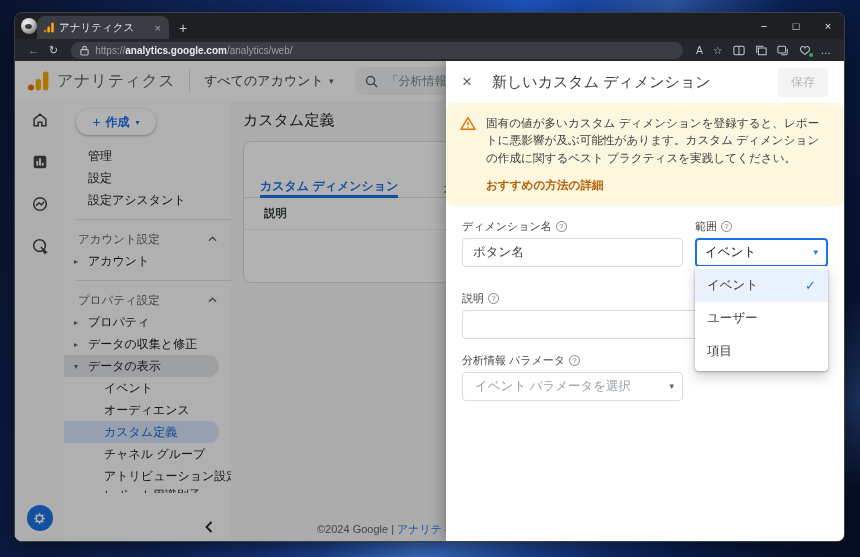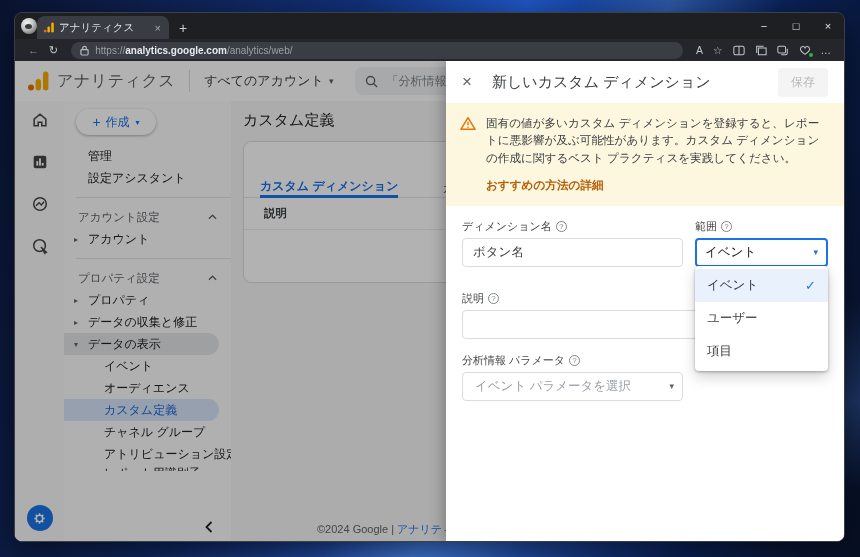--- a/index.html
+++ b/index.html
@@ -62,21 +62,21 @@
 
   .rail { width:49px; background:#fafafa; display:flex; flex-direction:column; align-items:center; padding-top:10px; }
   .rail .ric { margin-bottom:20px; }
   .railgear { margin-top:auto; margin-bottom:12px; width:26px; height:26px; border-radius:50%;
     background:#1a73e8; display:flex; align-items:center; justify-content:center; }
 
   .snav { width:167px; background:#fcfcfc; display:flex; flex-direction:column; font-size:12px; color:#202124; }
   .createbtn { margin:8px 0 10px 12px; width:80px; height:26px; background:#fff; border-radius:13px;
     box-shadow:0 1px 3px rgba(0,0,0,.3); display:flex; align-items:center; justify-content:center; }
   .createbtn .plus { color:#1a73e8; font-size:14px; margin-right:5px; }
-  .createbtn .clabel { color:#1a73e8; font-size:12px; font-weight:normal; }
+  .createbtn .clabel { color:#1a73e8; font-size:12px; font-weight:bold; }
   .createbtn .caret { color:#1a73e8; font-size:8px; margin-left:6px; }
   .nitem { height:22px; display:flex; align-items:center; padding-left:24px; position:relative; white-space:nowrap; }
   .nitem .exp { position:absolute; left:10px; font-size:8px; color:#5f6368; }
   .nitem.child { padding-left:40px; }
   .nsection { height:22px; display:flex; align-items:center; padding:0 14px 0 14px; color:#5f6368; font-size:11.5px; }
   .nsection svg { margin-left:auto; }
   .ndiv { height:1px; background:#e3e3e3; margin:8px 0 8px 12px; }
   .pill-gray { background:#e4e6e9; border-radius:0 16px 16px 0; margin-right:12px; }
   .pill-blue { background:#d8e5fb; border-radius:0 16px 16px 0; margin-right:12px; color:#1a66d1; }
   .clipitem { height:6px; overflow:hidden; padding-left:40px; font-size:12px; color:#202124; }
@@ -99,21 +99,21 @@
   .scrim { position:absolute; inset:0; background:rgba(0,0,0,.30); z-index:5; }
 
   
   .dialog { position:absolute; top:0; right:0; width:398px; height:100%; background:#fff; z-index:10;
     box-shadow:-2px 0 14px rgba(0,0,0,.3); }
   .dhead { height:42px; display:flex; align-items:center; padding:0 16px; }
   .dclose { font-size:17px; color:#5f6368; }
   .dtitle { font-size:15px; color:#3c4043; margin-left:20px; white-space:nowrap; }
   .savebtn { margin-left:auto; background:#f4f4f4; color:#b6b9bd; border:0; border-radius:4px;
     font-size:12px; padding:6px 13px; font-family:inherit; }
-  .banner { background:#fef7e0; padding:11px 16px 12px 14px; display:flex; }
+  .banner { background:#fef7e0; padding:11px 16px 12px 14px; display:flex;border-radius:8px; }
   .banner .btext { margin-left:10px; font-size:11.6px; line-height:1.5; color:#3c4043; }
   .banner .blink { display:inline-block; margin-top:10px; font-size:11.6px; font-weight:bold; color:#b45f06; text-decoration:none; }
   .dform { padding:13px 16px 0; position:relative; }
   .frow { display:flex; gap:12px; }
   .fcol-l { flex:1; }
   .fcol-r { width:133px; position:relative; }
   .flabel { font-size:11px; color:#444746; display:flex; align-items:center; margin-bottom:4px; white-space:nowrap; }
   .helpc { width:11px; height:11px; border:1px solid #80868b; border-radius:50%; color:#80868b;
     font-size:8px; display:inline-flex; align-items:center; justify-content:center; margin-left:4px; }
   .tinput { width:100%; height:29px; border:1px solid #dadce0; border-radius:4px; padding:0 10px;
@@ -269,20 +269,23 @@
         <div class="snav">
           <div class="createbtn">
             <span class="plus">+</span>
             <span class="clabel">作成</span>
             <span class="caret">▾</span>
           </div>
           <div class="nitem">
               <span>管理</span>
             </div>
           <div class="nitem">
+              <span>設定</span>
+            </div>
+          <div class="nitem">
               <span>設定アシスタント</span>
             </div>
           <div class="ndiv"></div>
           <div class="nsection">
             <span>アカウント設定</span>
             <svg width="9" height="6" viewBox="0 0 10 6">
                 <path d="M1 5 L5 1 L9 5" fill="none" stroke="#5f6368" stroke-width="1.4"></path>
               </svg>
           </div>
           <div class="nitem">

